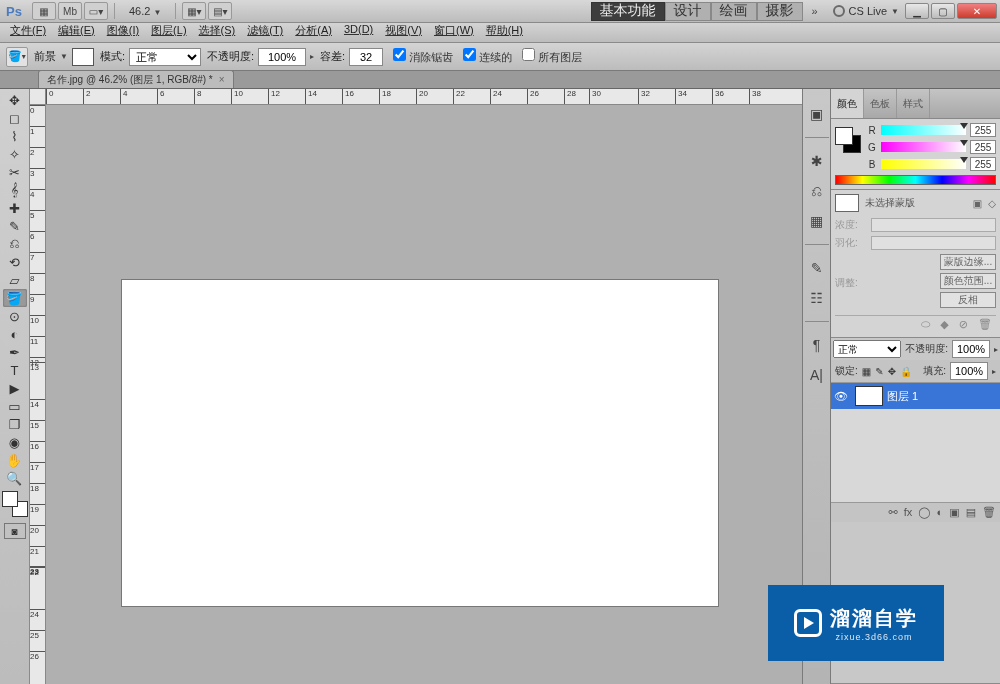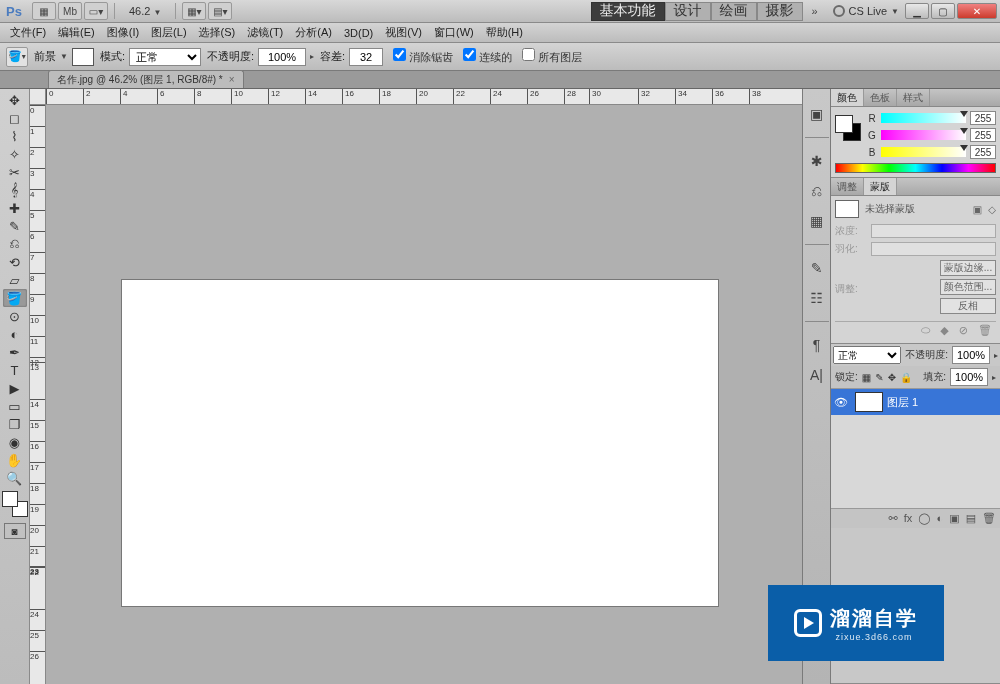--- a/index.html
+++ b/index.html
@@ -19,34 +19,34 @@
 .ws-arrow { width:24px; display:flex;align-items:center;justify-content:center; color:#444; }
 .cslive { display:flex; align-items:center; gap:4px; margin: 0 6px; font-size:11px; }
 .cslive .ring { width:12px; height:12px; border:2px solid #6a6a6a; border-radius:50%; }
 .win-btns { display:flex; gap:2px; margin-right:3px; }
 .win-btn { width:24px; height:16px; border:1px solid #888; border-radius:2px; display:flex;align-items:center;justify-content:center; font-size:10px; }
 .win-min{ background:linear-gradient(#e8e8e8,#bcbcbc); }
 .win-max{ background:linear-gradient(#e8e8e8,#bcbcbc); }
 .win-close{ background:linear-gradient(#f08080,#cc3b2d); color:#fff; width:40px; }
 
 
-.menubar { height: 20px; background: linear-gradient(#d4d4d4,#bcbcbc); display:flex; align-items:center; padding-left:4px; border-bottom:1px solid #8a8a8a; }
+.menubar { height: 20px; background: linear-gradient(#d4d4d4,#bcbcbc); display:flex; padding-left:4px; border-bottom:1px solid #8a8a8a;text-decoration:underline; }
 .menu-item { padding: 0 6px; font-size:11px; color:#222; }
 
 
 .optbar { height: 28px; background: linear-gradient(#d4d4d4,#bcbcbc); display:flex; align-items:center; padding-left:6px; border-bottom:1px solid #7a7a7a; gap:4px; }
 .opt-tool-icn { width:22px; height:20px; border:1px solid #999; background:#e2e2e2; border-radius:2px; display:flex;align-items:center;justify-content:center; }
 .opt-label { font-size:11px; color:#222; margin-left:2px; }
 .opt-select { height:18px; border:1px solid #888; background:#fff; font-size:11px; padding:0 2px; }
 .opt-input { width:48px; height:18px; border:1px solid #888; background:#fff; font-size:11px; text-align:center; }
 .opt-chk { margin-left:6px; }
 .opt-swatch { width:22px; height:18px; border:1px solid #555; background:#fff; }
 
 
-.docstrip { height: 18px; background: #9a9a9a; display:flex; align-items:flex-end; padding-left:48px; border-bottom:1px solid #666; }
+.docstrip { height: 18px; background: #9a9a9a; display:flex; align-items:flex-end; padding-left:38px; border-bottom:1px solid #666; }
 .doc-tab { height:18px; background:#bcbcbc; padding:0 8px; font-size:10px; color:#333; border:1px solid #7a7a7a; border-bottom:none; display:flex;align-items:center; gap:6px; border-radius:3px 3px 0 0;}
 .doc-tab .x { color:#666; }
 
 
 .main { position:absolute; top:89px; bottom:0; left:0; right:0; display:flex; }
 .toolbox { width:30px; background:linear-gradient(#d0d0d0,#bcbcbc); border-right:1px solid #8a8a8a; display:flex; flex-direction:column; align-items:center; padding-top:2px; }
 .tool { width:24px; height:18px; margin:0; display:flex; align-items:center; justify-content:center; color:#333; font-size:13px; border-radius:2px; }
 .tool.sel { background:#999; box-shadow: inset 0 0 2px #555;}
 .tool-colors { margin-top:4px; position:relative; width:26px; height:26px; }
 .tool-fg { position:absolute; top:0; left:0; width:16px; height:16px; background:#fff; border:1px solid #333; }
@@ -63,21 +63,21 @@
 .canvas-white { position:absolute; top:175px; left:76px; width:596px; height:326px; background:#fff; box-shadow:0 0 0 1px #777; }
 
 
 .icon-strip { width:28px; background:linear-gradient(#c8c8c8,#b4b4b4); border-left:1px solid #7a7a7a; display:flex; flex-direction:column; align-items:center; padding-top:14px; gap:8px; }
 .strip-icn { width:22px; height:22px; display:flex;align-items:center;justify-content:center; color:#444; font-size:14px; }
 .strip-div { width:24px; height:1px; background:#8a8a8a; margin:4px 0;}
 
 
 .panels { width:170px; background:#c8c8c8; border-left:1px solid #7a7a7a; display:flex; flex-direction:column; }
 .panel { border-bottom:1px solid #8a8a8a; }
-.panel-tabs { height:18px; background:linear-gradient(#c4c4c4,#a8a8a8); display:flex; border-bottom:1px solid #888; }
+.panel-tabs { height:30px; background:linear-gradient(#c4c4c4,#a8a8a8); display:flex; border-bottom:1px solid #888; }
 .ptab { padding:0 6px; font-size:10px; color:#555; display:flex; align-items:center; border-right:1px solid #999; }
 .ptab.active { background:#d4d4d4; color:#222; }
 .panel-body { background:#d4d4d4; padding:4px; font-size:10px; color:#333; }
 
 
 .color-body { display:flex; gap:6px; align-items:flex-start; }
 .color-fgbg { position:relative; width:26px; height:26px; margin-top:4px;}
 .cfg { position:absolute; top:0; left:0; width:18px;height:18px; background:#fff; border:1px solid #333;}
 .cbg { position:absolute; bottom:0; right:0; width:18px;height:18px; background:#000; border:1px solid #333;}
 .sliders { flex:1; display:flex; flex-direction:column; gap:3px; }
@@ -333,24 +333,20 @@
                 <div class="track b"></div>
                 <div class="val">255</div>
               </div>
           </div>
         </div>
         <div class="hue-strip"></div>
       </div>
     </div>
 
     <div class="panel">
-      <div class="panel-tabs">
-        <div class="ptab">调整</div>
-        <div class="ptab active">蒙版</div>
-      </div>
       <div class="panel-body">
         <div class="mask-row">
           <div class="mask-thumb"></div>
           <span class="mask-label">未选择蒙版</span>
           <div class="mask-icns">
               <span>▣</span>
               <span>◇</span>
             </div>
         </div>
         <div class="mask-prop">

